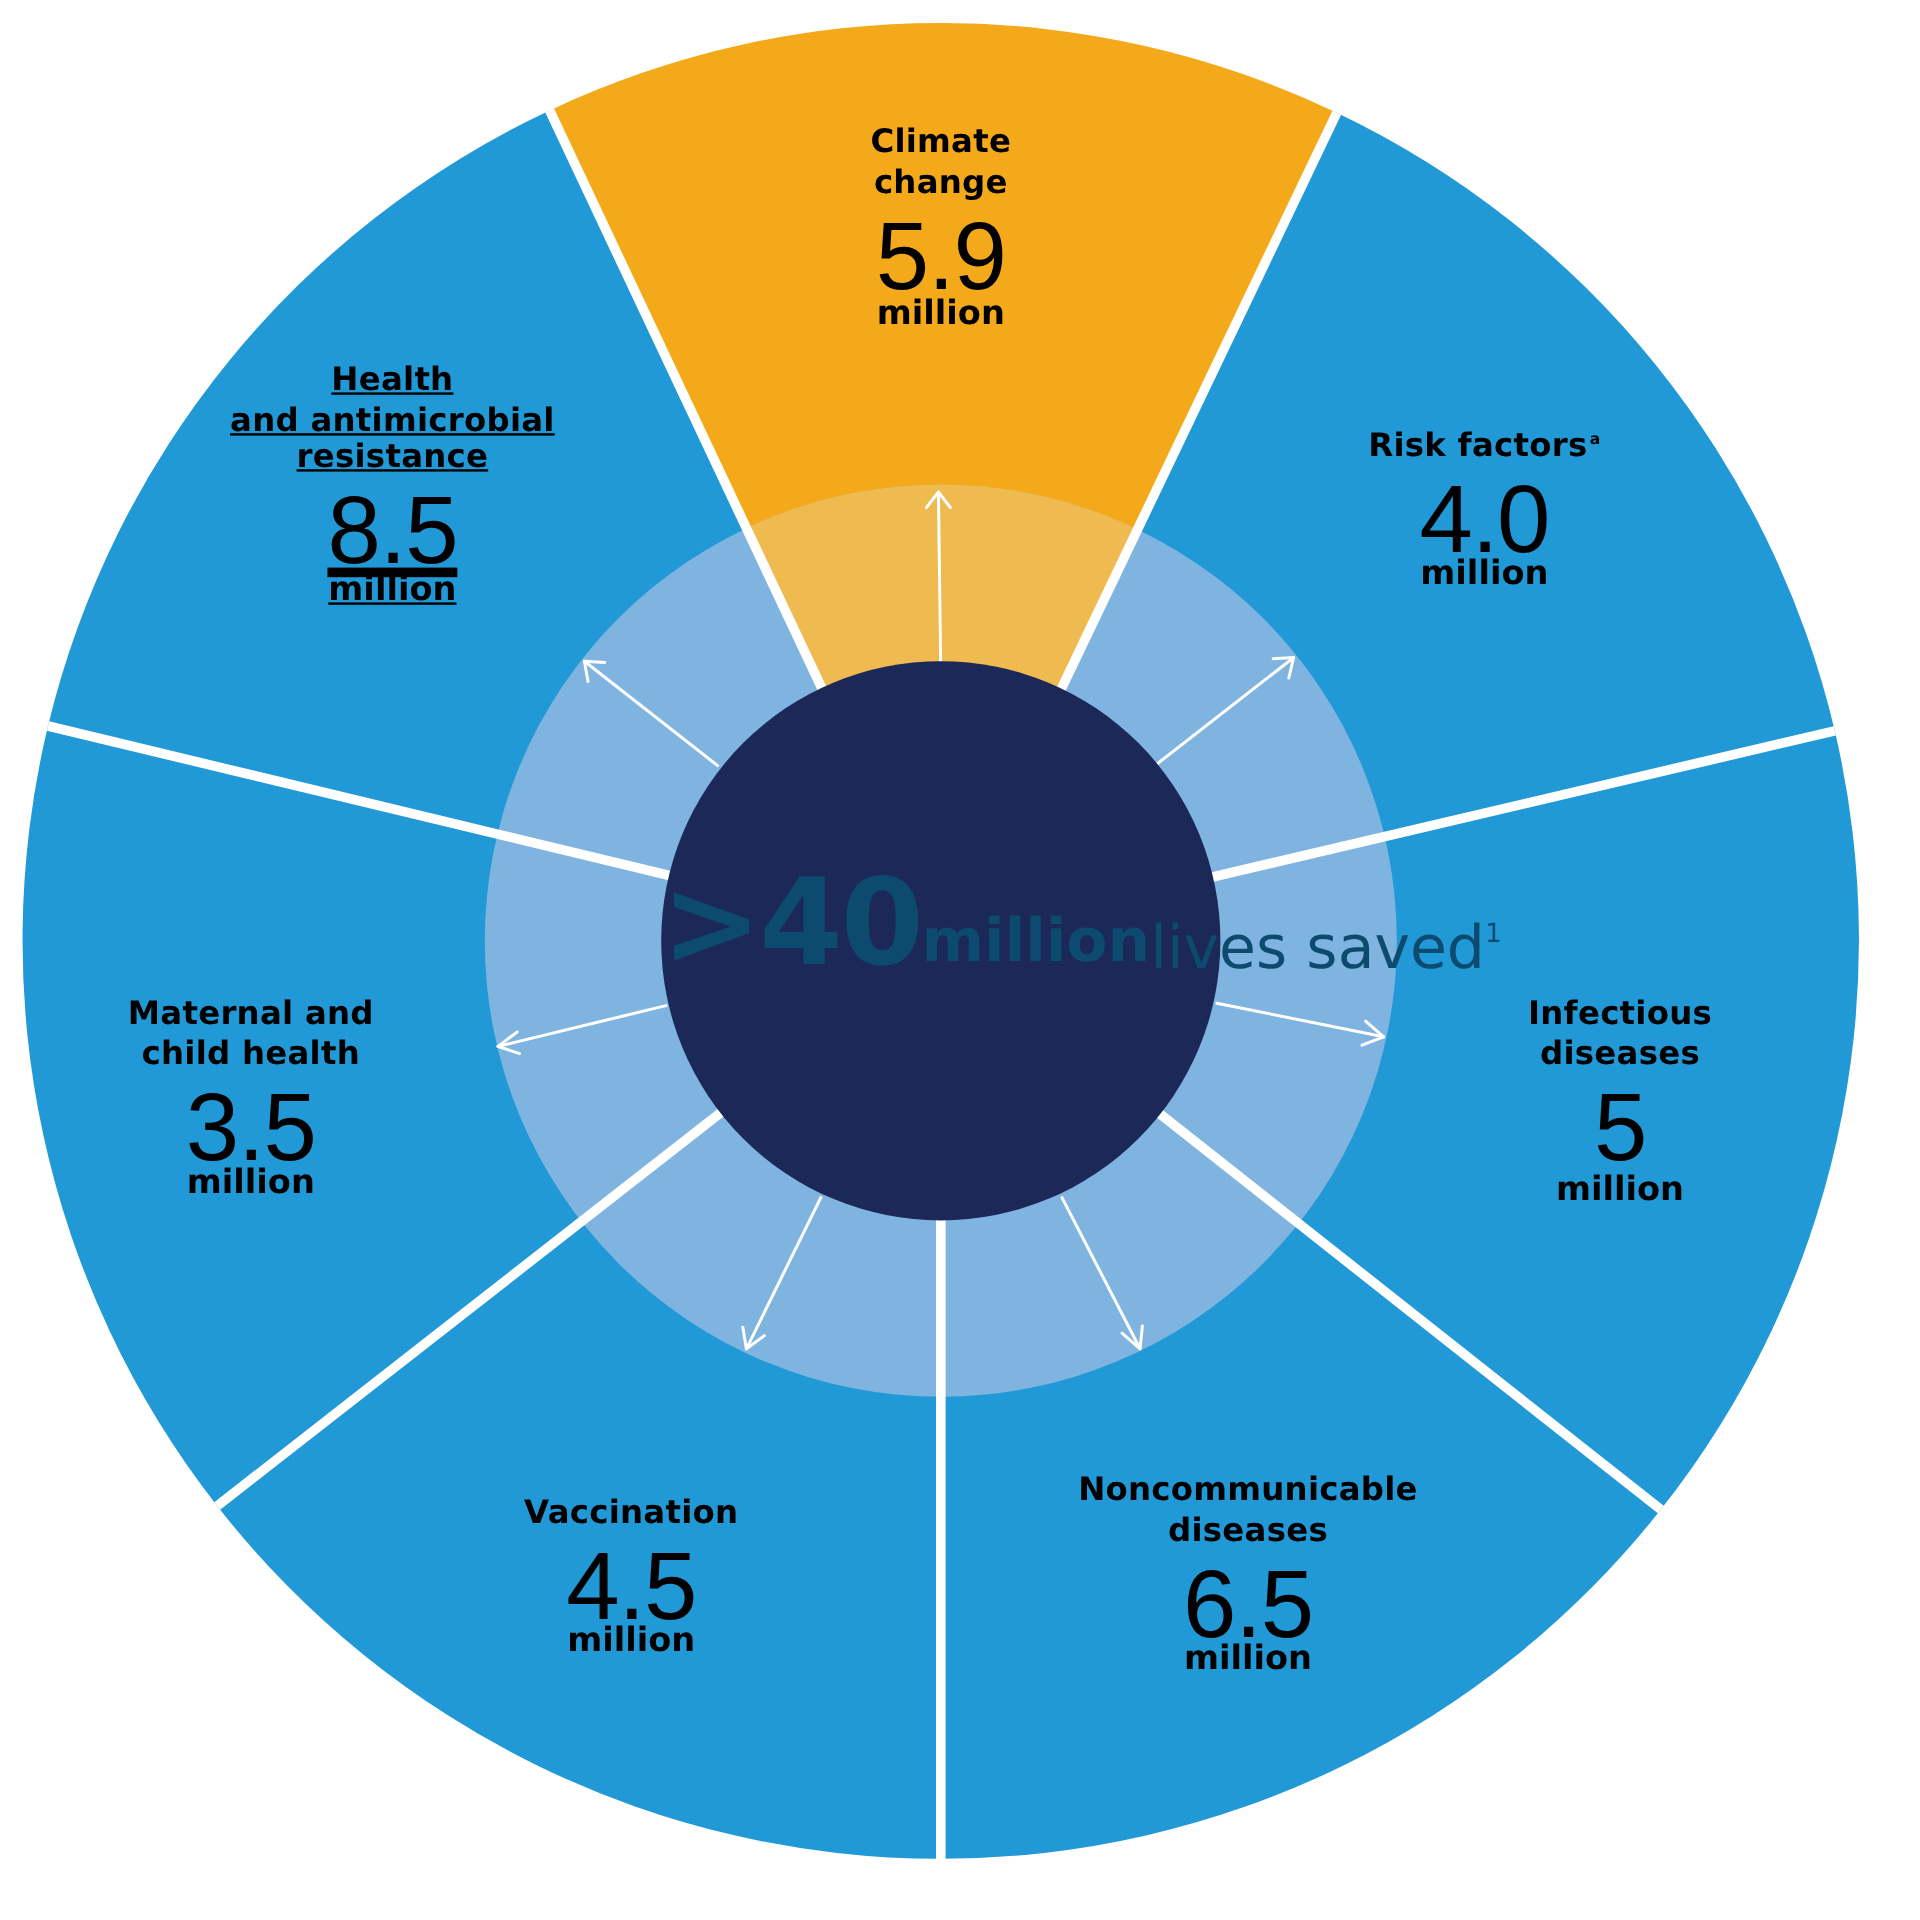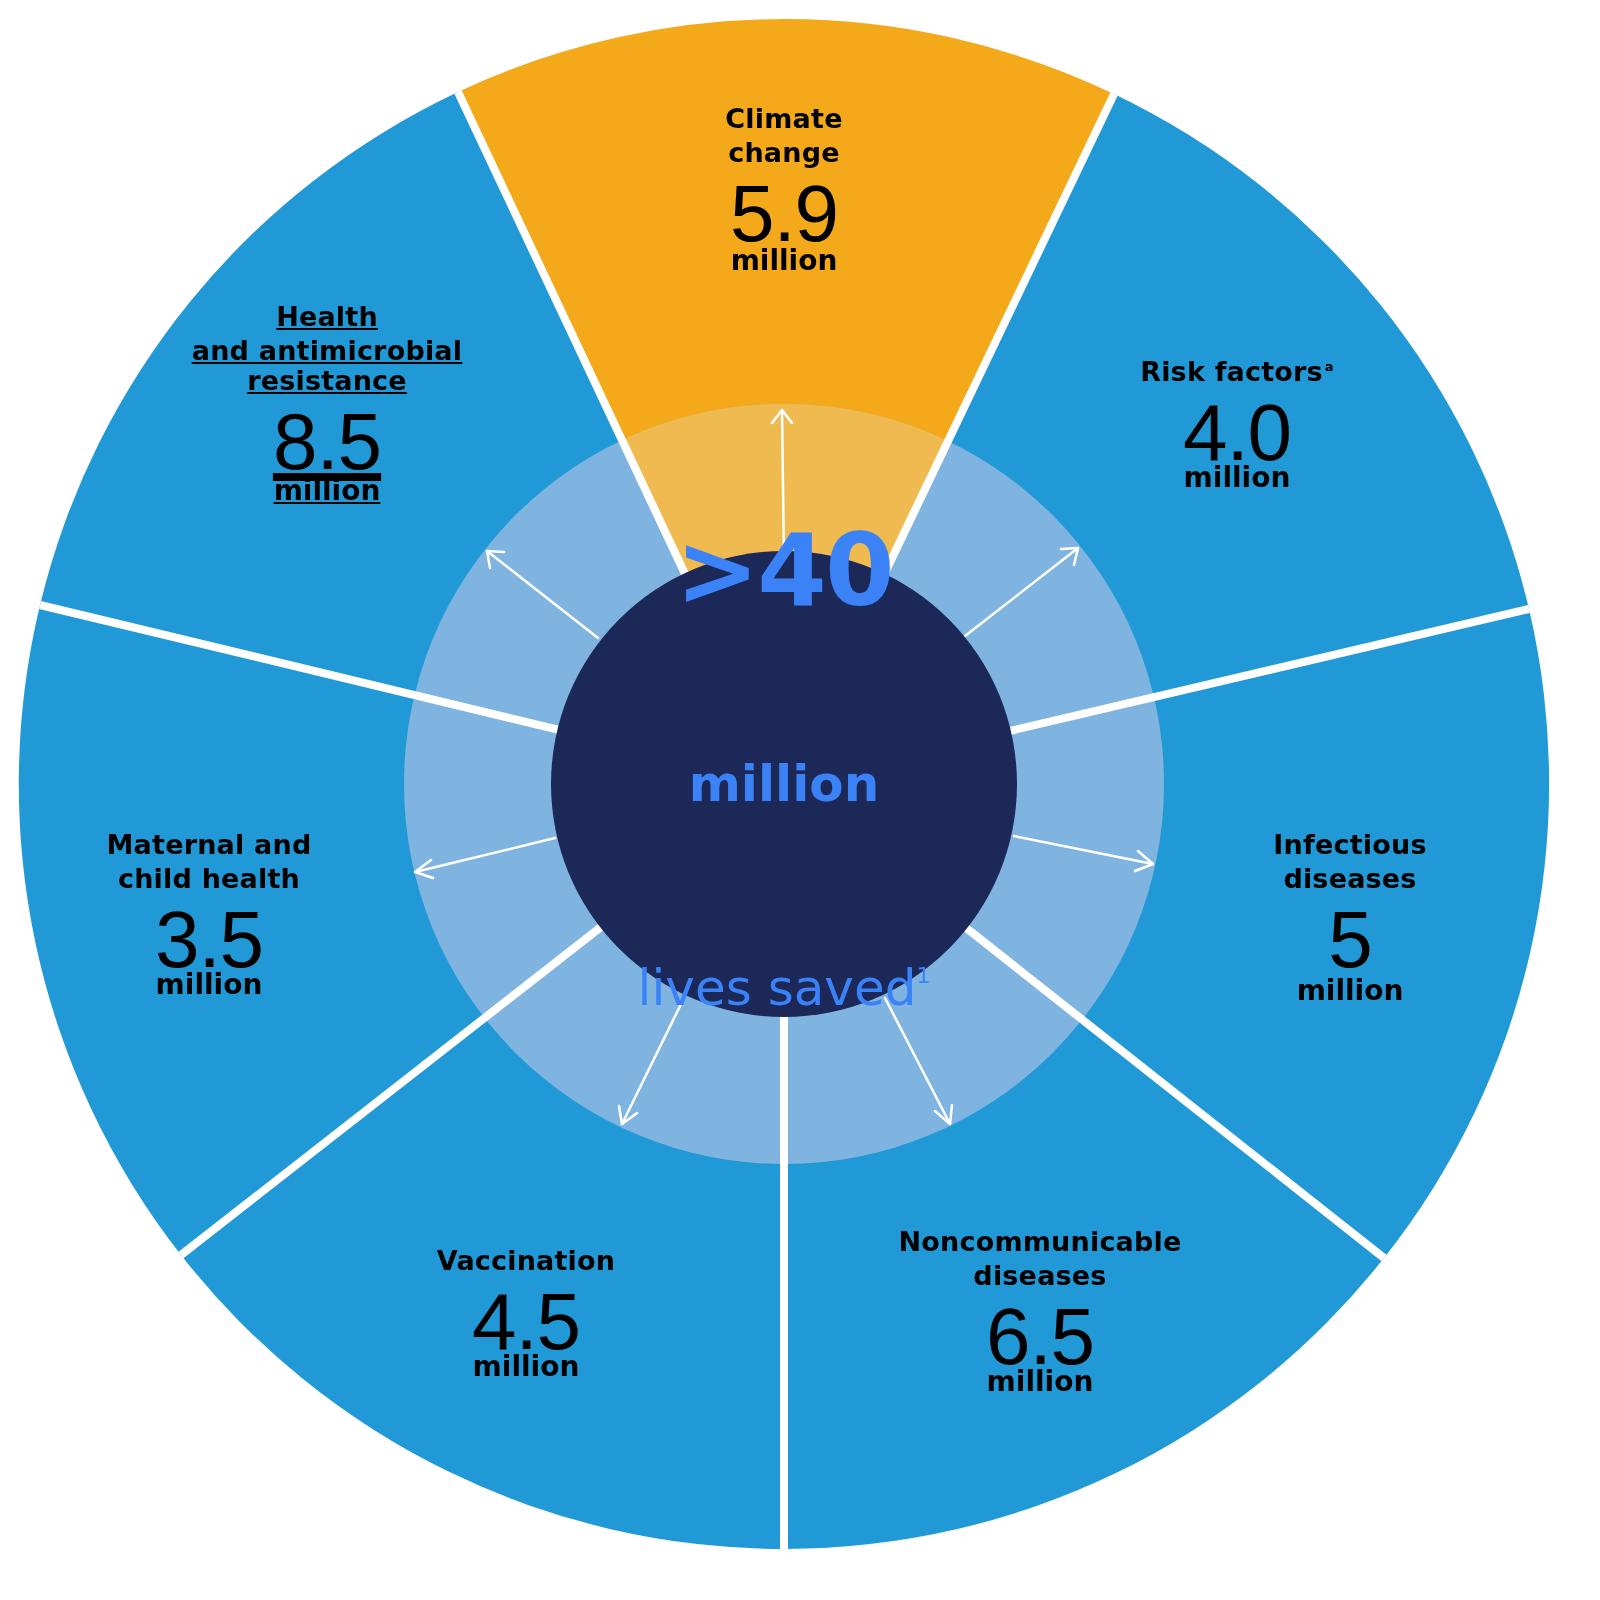--- a/index.html
+++ b/index.html
@@ -5,21 +5,21 @@
   html, body { margin: 0; padding: 0; background: #ffffff; }
   body { width: 1600px; height: 1600px; position: relative; overflow: hidden;
          font-family: "DejaVu Sans", "Liberation Sans", sans-serif; }
   svg.wheel { position: absolute; left: 0; top: 0; }
   .label { position: absolute; color: #000000; text-align: center; transform: translateX(-50%); line-height: 1.0; }
   .label .title { font-weight: bold; font-size: 27px; line-height: 34px; display: block; white-space: nowrap; letter-spacing: 0.2px; }
   .label .title sup { font-size: 13px; vertical-align: 10px; margin-left: 2px; }
   .label .value { font-size: 80px; line-height: 88px; display: block; font-family: "Liberation Sans", sans-serif; letter-spacing: -1px; }
   .label .unit { font-weight: bold; font-size: 28px; line-height: 30px; display: block; }
   .core { position: absolute; left: 551px; top: 551px; width: 466px; height: 466px; border-radius: 50%;
-          display: flex; flex-direction: column; align-items: center; justify-content: space-between; color: #3b82f6; }
+          display: flex; flex-direction: row; align-items: center; justify-content: flex-start; color: #0c4a6e; }
   .core .big { font-weight: bold; font-size: 100px; line-height: 100px; margin-top: -30px; letter-spacing: -2px; }
   .core .mid { font-weight: bold; font-size: 50px; line-height: 56px; }
   .core .sub { font-weight: normal; font-size: 50px; line-height: 58px; white-space: nowrap; }
   .core .sub sup { font-size: 22px; vertical-align: 22px; }
 </style>
 </head>
 <body>
 
 <svg class="wheel" width="1600" height="1600" viewBox="0 0 1600 1600">
 

